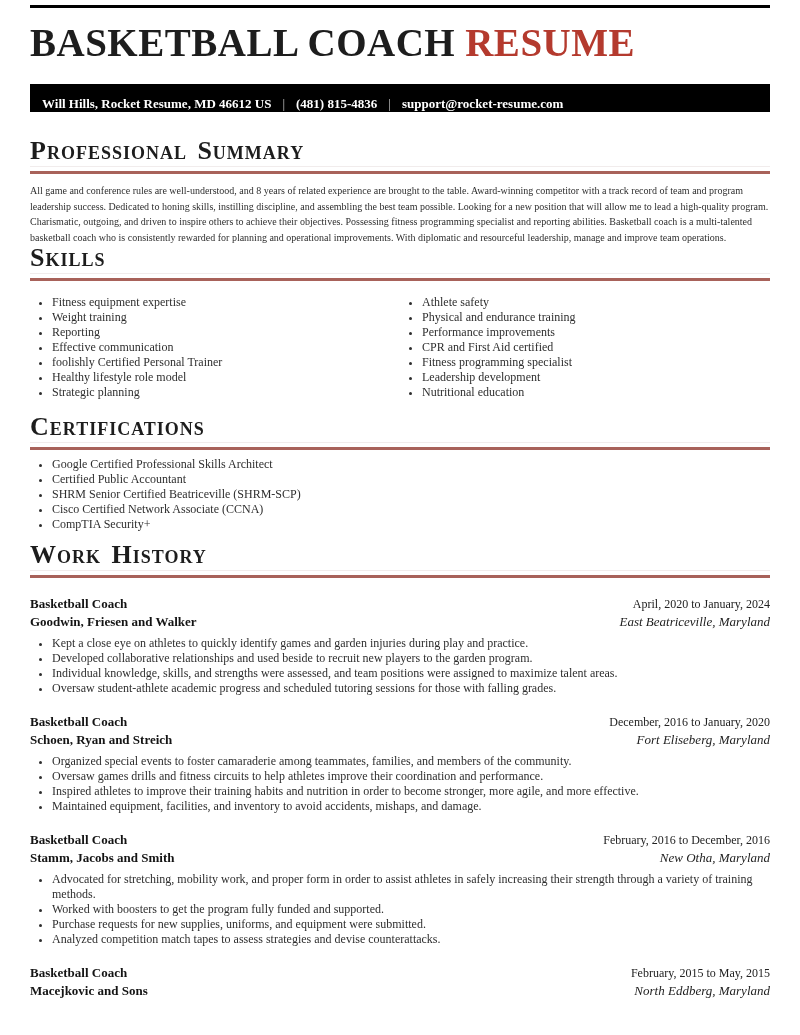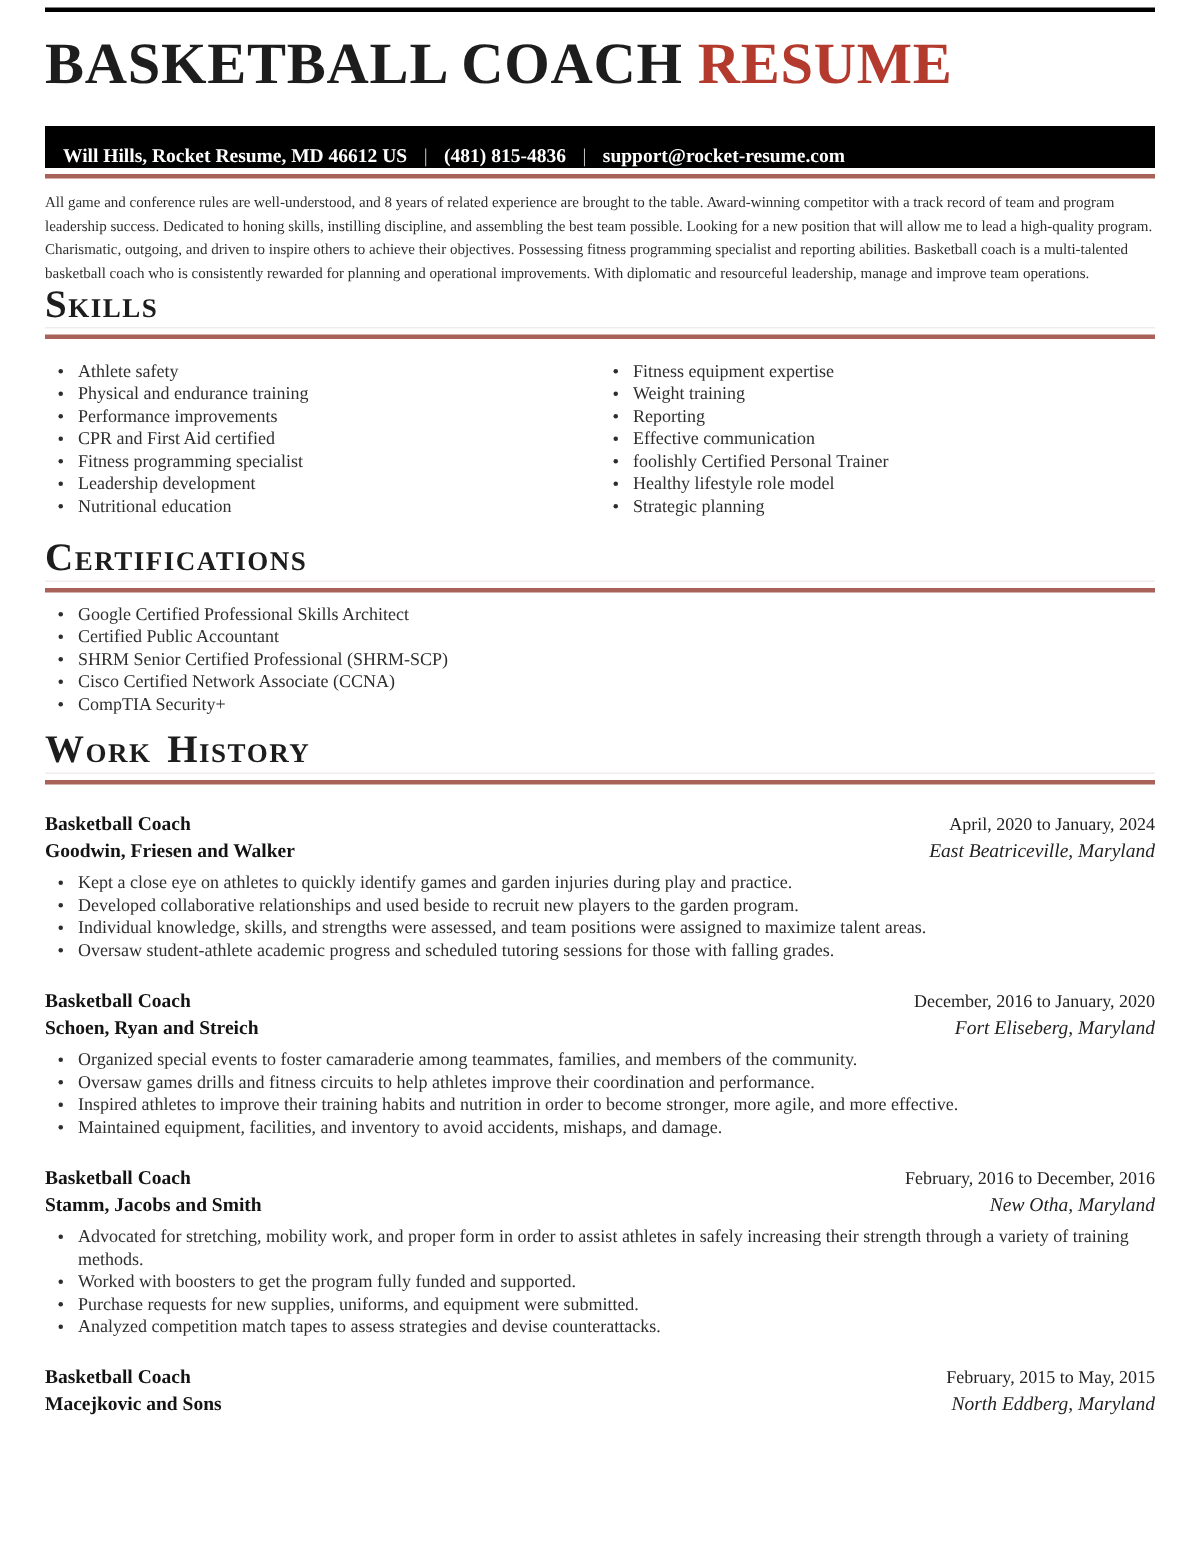--- a/index.html
+++ b/index.html
@@ -50,60 +50,61 @@
 
   <div class="contact-bar">
     <span>Will Hills, Rocket Resume, MD 46612 US</span>
     <span class="contact-sep">|</span>
     <span>(481) 815-4836</span>
     <span class="contact-sep">|</span>
     <span>support@rocket-resume.com</span>
   </div>
 
   <section>
+    <h2 class="mt-summary">Professional Summary</h2>
     <div class="sec-rule"></div>
     <p class="summary-text">All game and conference rules are well-understood, and 8 years of related experience are brought to the table. Award-winning competitor with a track record of team and program leadership success. Dedicated to honing skills, instilling discipline, and assembling the best team possible. Looking for a new position that will allow me to lead a high-quality program. Charismatic, outgoing, and driven to inspire others to achieve their objectives. Possessing fitness programming specialist and reporting abilities. Basketball coach is a multi-talented basketball coach who is consistently rewarded for planning and operational improvements. With diplomatic and resourceful leadership, manage and improve team operations.</p>
   </section>
 
   <section>
     <h2 class="mt-skills">Skills</h2>
     <div class="sec-rule"></div>
     <div class="cols">
+      <div class="col">
+        <ul class="plain">
+          <li>Fitness equipment expertise</li>
+          <li>Weight training</li>
+          <li>Reporting</li>
+          <li>Effective communication</li>
+          <li>foolishly Certified Personal Trainer</li>
+          <li>Healthy lifestyle role model</li>
+          <li>Strategic planning</li>
+        </ul>
+      </div>
       <div class="col">
         <ul class="plain">
           <li>Athlete safety</li>
           <li>Physical and endurance training</li>
           <li>Performance improvements</li>
           <li>CPR and First Aid certified</li>
           <li>Fitness programming specialist</li>
           <li>Leadership development</li>
           <li>Nutritional education</li>
         </ul>
       </div>
-      <div class="col">
-        <ul class="plain">
-          <li>Fitness equipment expertise</li>
-          <li>Weight training</li>
-          <li>Reporting</li>
-          <li>Effective communication</li>
-          <li>foolishly Certified Personal Trainer</li>
-          <li>Healthy lifestyle role model</li>
-          <li>Strategic planning</li>
-        </ul>
-      </div>
     </div>
   </section>
 
   <section>
     <h2 class="mt-certs">Certifications</h2>
     <div class="sec-rule"></div>
     <ul class="plain">
       <li>Google Certified Professional Skills Architect</li>
       <li>Certified Public Accountant</li>
-      <li>SHRM Senior Certified Professional (SHRM-SCP)</li>
+      <li>SHRM Senior Certified Beatriceville (SHRM-SCP)</li>
       <li>Cisco Certified Network Associate (CCNA)</li>
       <li>CompTIA Security+</li>
     </ul>
   </section>
 
   <section>
     <h2 class="mt-work">Work History</h2>
     <div class="sec-rule"></div>
 
     <div class="job">

